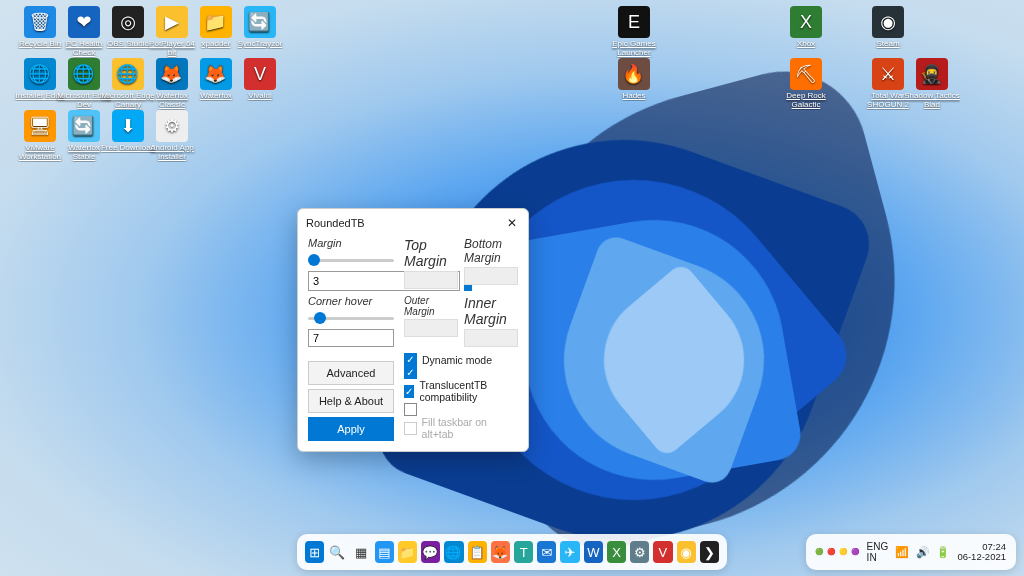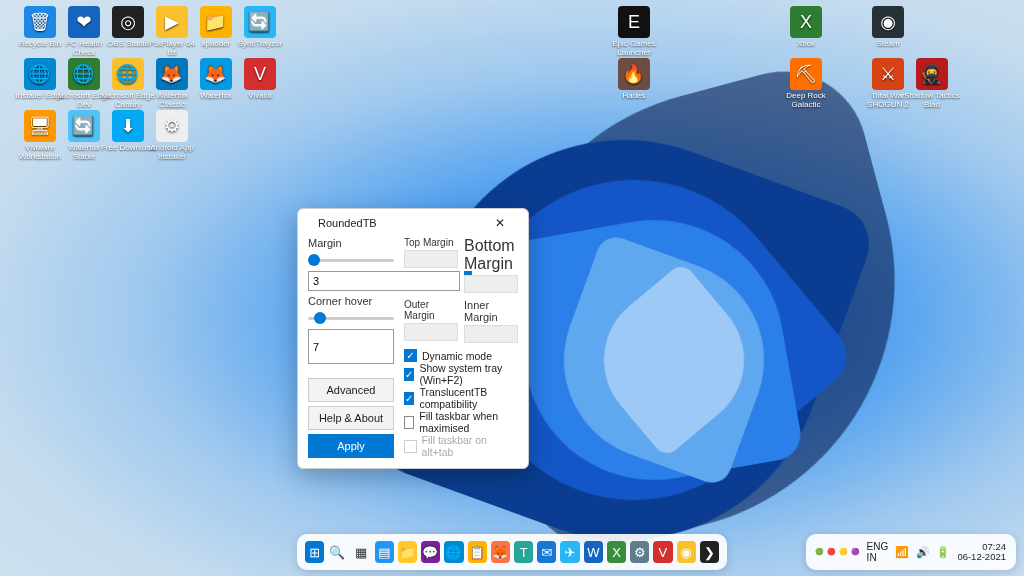--- a/index.html
+++ b/index.html
@@ -51,56 +51,57 @@
     align-items: center;
     justify-content: center;
     font-size: 18px;
   }
   .icon .label {
     line-height: 1.1;
     word-break: break-word;
     display: block;
     max-height: 18px;
     overflow: hidden;
+    text-decoration: underline;
   }
 
   
   .window {
     position: absolute;
     left: 297px;
     top: 208px;
     width: 232px;
     background: #fff;
     border: 1px solid #ccc;
     border-radius: 6px;
     box-shadow: 0 8px 24px rgba(0,0,0,0.25);
     font-size: 11px;
     color: #222;
   }
   .titlebar {
     display: flex;
     align-items: center;
-    padding: 6px 20px;
+    padding: 6px 8px;
     font-size: 11px;
   }
   .titlebar .title { flex: 1; }
   .close {
     width: 16px; height: 16px;
     display: flex; align-items: center; justify-content: center;
     font-size: 12px;
     cursor: pointer;
   }
   .win-body {
     display: flex;
     padding: 0 10px 10px;
     gap: 10px;
   }
   .col-left { width: 86px; display: flex; flex-direction: column; gap: 4px; }
   .col-right { flex: 1; display: flex; flex-direction: column; gap: 6px; }
-  .lbl { font-size: 11px; color: #333; }
+  .lbl { font-size: 11px; color: #333; font-style: italic; }
   .slider {
     position: relative;
     height: 14px;
     display: flex;
     align-items: center;
   }
   .track {
     height: 3px;
     width: 100%;
     background: #ccc;
@@ -350,54 +351,52 @@
       </div>
       <input class="numinput" value="7" style="">
       <div style="height:6px"></div>
       <div class="btn">Advanced</div>
       <div class="btn">Help &amp; About</div>
       <div class="btn primary">Apply</div>
     </div>
     <div class="col-right">
       <div class="mrow">
         <div class="mcol">
-          <span class="lbl" style="font-size:10px">Top Margin</span>
+          <span class="lbl" style="font-size:14px">Top Margin</span>
           <div class="minput"></div>
         </div>
         <div class="mcol">
-          <span class="lbl" style="font-size:16px">Bottom Margin</span>
+          <span class="lbl" style="font-size:12px">Bottom Margin</span>
           <div class="minput"></div>
         </div>
       </div>
       <div class="mrow">
         <div class="mcol">
           <span class="lbl" style="font-size:10px">Outer Margin</span>
           <div class="minput"></div>
         </div>
         <div class="mcol">
-          <span class="lbl" style="font-size:11px">Inner Margin</span>
+          <span class="lbl" style="font-size:14px">Inner Margin</span>
           <div class="minput"></div>
         </div>
       </div>
       <div id="checks">
           <div class="check">
             <span class="cb checked">✓</span>
             <span>Dynamic mode</span>
           </div>
           <div class="check">
             <span class="cb checked">✓</span>
-            <span>Show system tray (Win+F2)</span>
           </div>
           <div class="check">
             <span class="cb checked">✓</span>
             <span>TranslucentTB compatibility</span>
           </div>
           <div class="check">
             <span class="cb "></span>
-            <span>Fill taskbar when maximised</span>
           </div>
           <div class="check disabled">
             <span class="cb "></span>
             <span>Fill taskbar on alt+tab</span>
           </div>
         </div>
     </div>
   </div>
 </div>
 

